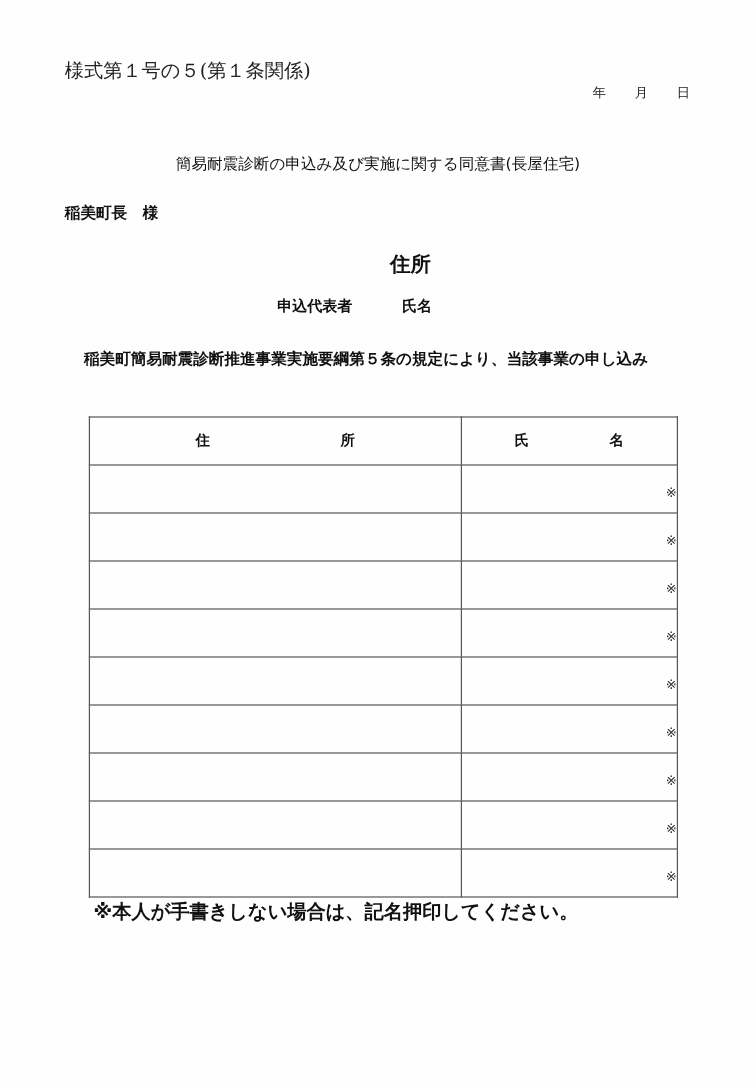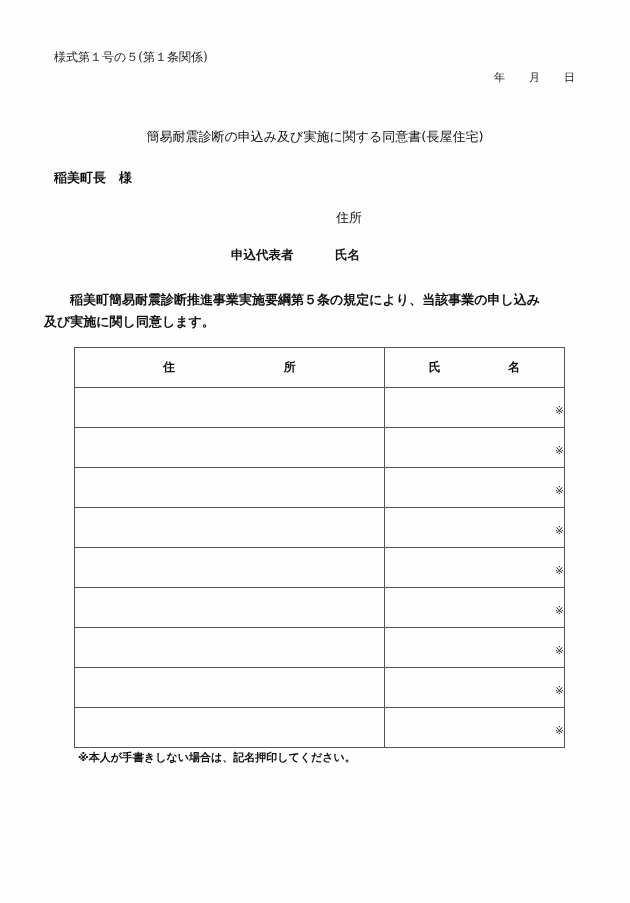--- a/index.html
+++ b/index.html
@@ -4,68 +4,67 @@
   <style>
     html, body { margin: 0; padding: 0; }
     body {
       width: 630px; height: 903px; background: #fefefe;
       position: relative; overflow: hidden;
       font-family: "DejaVu Sans", "Liberation Sans", sans-serif;
       color: #111;
     }
     .abs { position: absolute; white-space: nowrap; }
     .serif { font-family: "DejaVu Serif", "Liberation Serif", serif; }
-    .form-no { left: 54px; top: 49px; font-size: 12px; color: #222; }
+    .form-no { left: 54px; top: 49px; font-size: 16px; color: #222; }
     .date { top: 70px; font-size: 11px; color: #222; }
     .title { left: 0; width: 630px; top: 128px; text-align: center; font-size: 13px; font-weight: normal; }
     .addressee { left: 54px; top: 169px; font-size: 13px; font-weight: bold; text-align: center; }
     .rep-label { left: 231px; top: 209px; font-size: 12.5px; font-weight: bold; margin-top: 38px; }
-    .rep-addr { left: 336px; top: 209px; font-size: 13px; font-weight: normal; }
+    .rep-addr { left: 325px; top: 209px; font-size: 17px; font-weight: bold; }
     .rep-name { left: 335px; top: 247px; font-size: 12.5px; font-weight: bold; }
     .body-text { left: 44px; top: 289px; width: 520px; font-size: 13px; font-weight: bold; line-height: 22px; white-space: normal; }
     .body-text p { margin: 0; }
     .body-text .indent { text-indent: 26px; }
     table.consent {
       position: absolute; left: 74px; top: 347px;
       width: 491px; border-collapse: collapse;
       border: 1px solid #555;
     }
     table.consent th, table.consent td {
       border: 1px solid #555; height: 39px; padding: 0; font-size: 12px;
     }
     table.consent th { font-weight: bold; }
     table.consent .col-addr { width: 310px; }
     table.consent .col-name { width: 180px; }
     .hdr-wrap { display: flex; justify-content: space-between; }
     .hdr-addr { padding: 0 88px; }
     .hdr-name { padding: 0 44px 0 44px; }
     td.name-cell { text-align: right; vertical-align: middle; padding-right: 6px; }
     .mark { font-size: 11px; color: #333; position: relative; top: 2px; }
-    .note { left: 78px; top: 750px; font-size: 11px; font-weight: bold; }
+    .note { left: 78px; top: 750px; font-size: 16px; font-weight: bold; }
   </style>
 </head>
 <body>
 
 <div class="abs form-no serif">様式第１号の５(第１条関係)</div>
 
 <div class="abs date serif" style="left:494px">年</div>
 <div class="abs date serif" style="left:529px">月</div>
 <div class="abs date serif" style="left:564px">日</div>
 
 <div class="abs title">簡易耐震診断の申込み及び実施に関する同意書(長屋住宅)</div>
 
 <div class="abs addressee">稲美町長　様</div>
 
 <div class="abs rep-label">申込代表者</div>
 <div class="abs rep-addr">住所</div>
 <div class="abs rep-name">氏名</div>
 
 <div class="abs body-text">
   <p class="indent">稲美町簡易耐震診断推進事業実施要綱第５条の規定により、当該事業の申し込み</p>
-  <p>及び実施に関し同意します。</p>
 </div>
 
 <table class="consent">
   <thead>
     <tr>
       <th class="col-addr">
         <div class="hdr-wrap hdr-addr">
           <span>住</span>
           <span>所</span>
         </div>

